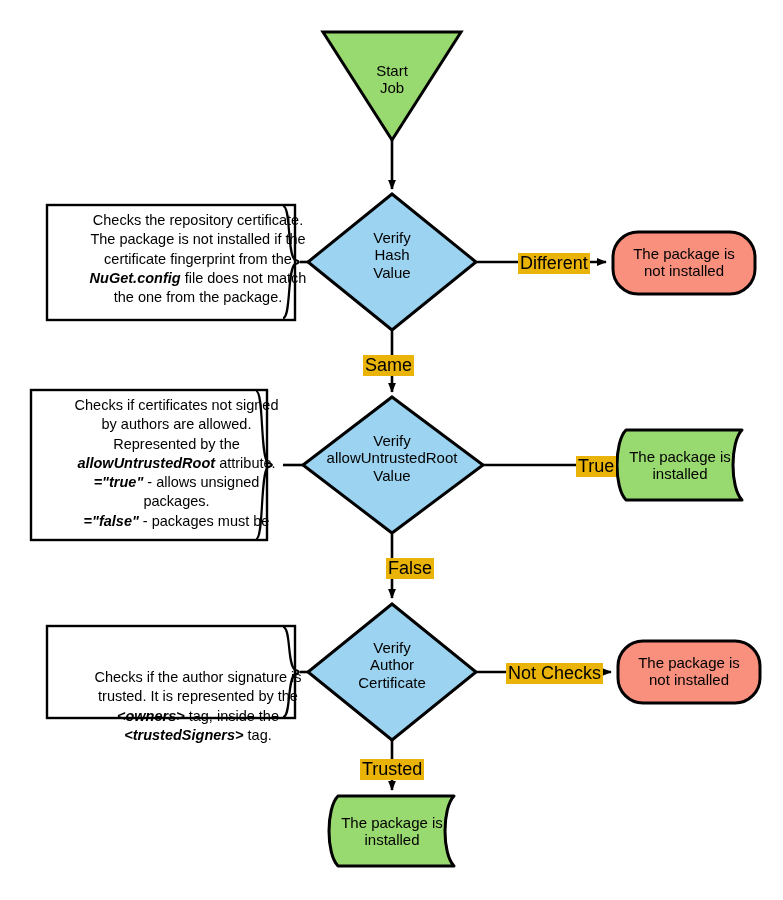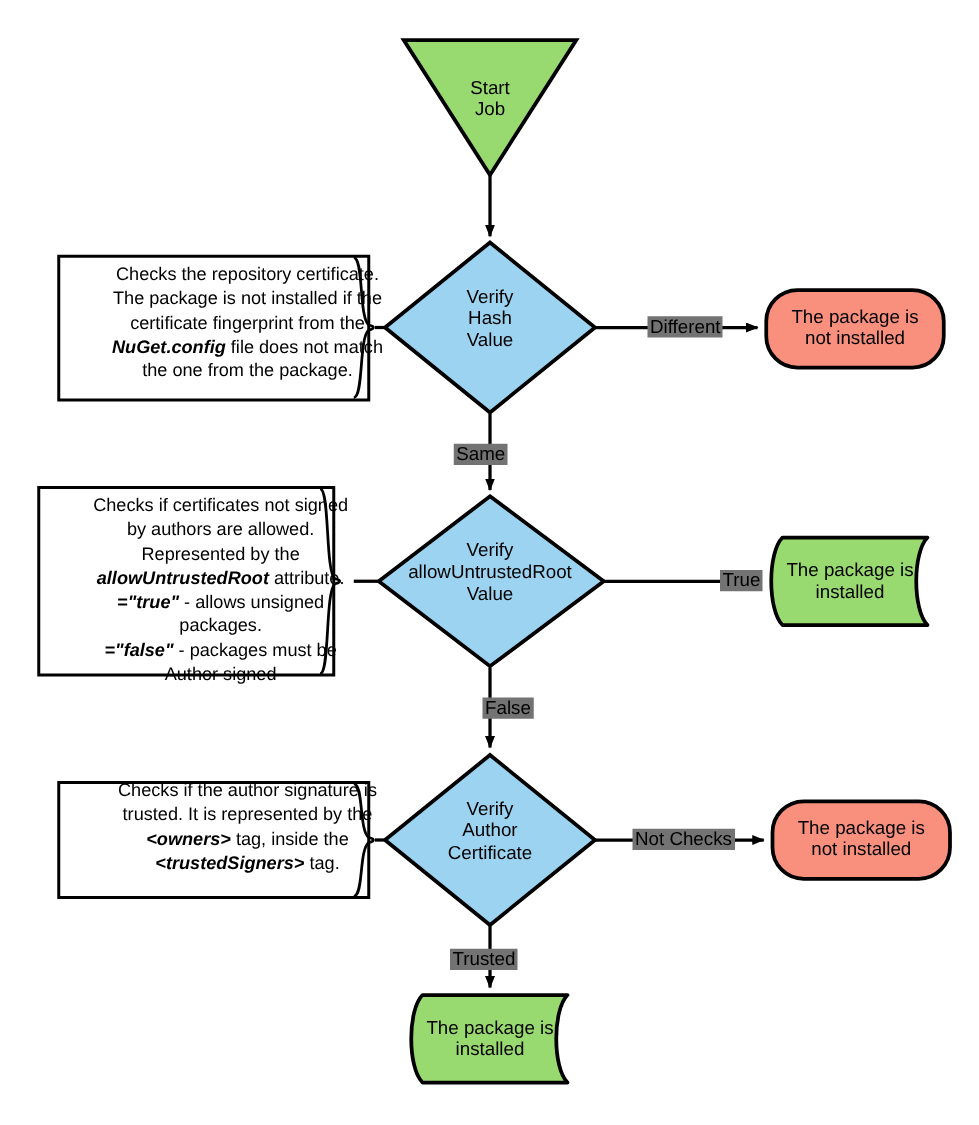--- a/index.html
+++ b/index.html
@@ -37,25 +37,25 @@
     font-family: "Liberation Sans", sans-serif;
     line-height: 1.16;
     white-space: pre-line;
     pointer-events: none;
   }
   .shape-text {
     font-size: 15px;
   }
   .edge-label {
     position: absolute;
-    font-size: 15px;
+    font-size: 18px;
     color: #000000;
     font-family: "Liberation Sans", sans-serif;
     white-space: nowrap;
-    background: #737373;
+    background: #eab308;
     padding: 0 2px;
   }
   .note-text {
     position: absolute;
     text-align: center;
     font-size: 14.5px;
     color: #000000;
     font-family: "Liberation Sans", sans-serif;
     line-height: 1.33;
     margin-left: 28px;
@@ -195,23 +195,22 @@
     </div>
 
   <div class="note-text" style="left:35px; top:396px; width:227px;">
       <div><span>Checks if certificates not signed</span></div>
       <div><span>by authors are allowed.</span></div>
       <div><span>Represented by the</span></div>
       <div><b>allowUntrustedRoot</b><span> attribute.</span></div>
       <div><b>="true"</b><span> - allows unsigned</span></div>
       <div><span>packages.</span></div>
       <div><b>="false"</b><span> - packages must be</span></div>
-      <div><span>Author signed</span></div>
     </div>
 
-  <div class="note-text" style="left:51px; top:624px; width:238px;">
+  <div class="note-text" style="left:51px; top:668px; width:238px;">
       <div><span>Checks if the author signature is</span></div>
       <div><span>trusted. It is represented by the</span></div>
       <div><b>&lt;owners&gt;</b><span> tag, inside the</span></div>
       <div><b>&lt;trustedSigners&gt;</b><span> tag.</span></div>
     </div>
 
 </div>
 
 </body></html>

